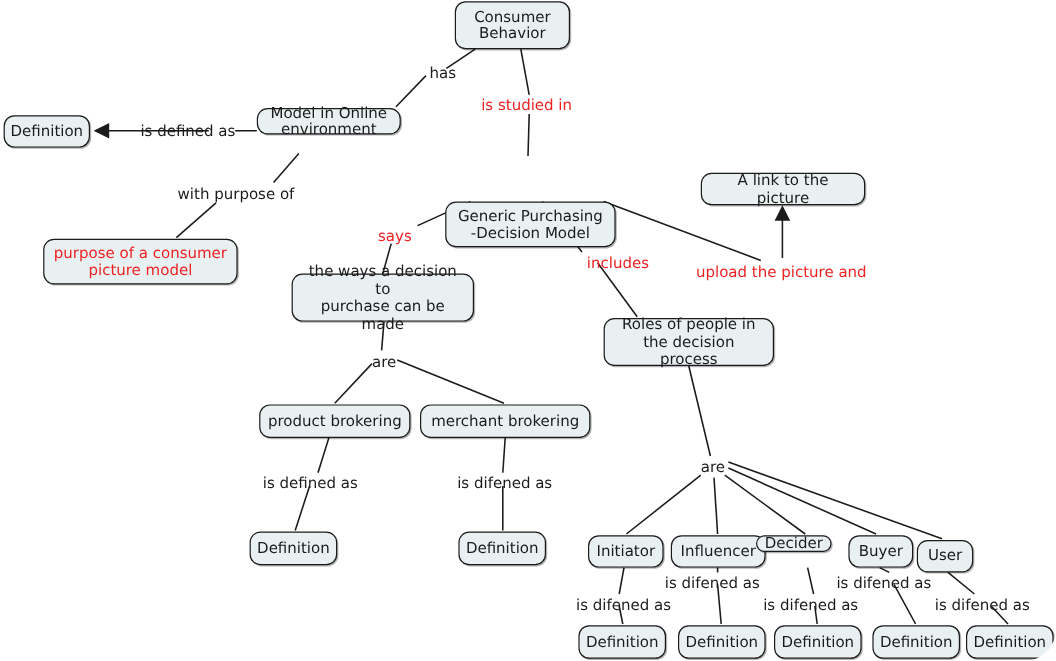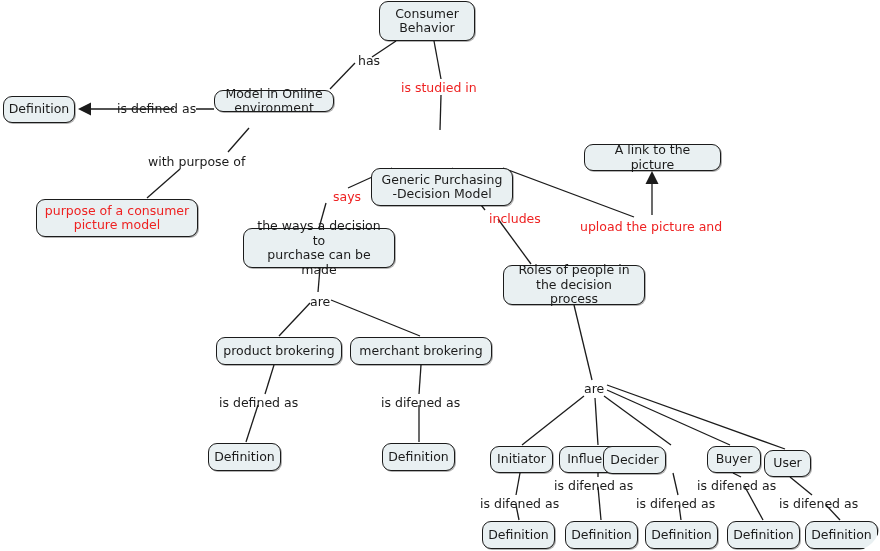--- a/index.html
+++ b/index.html
@@ -119,35 +119,35 @@
       <div class="node" style="left: 243px; top: 228px; width: 152px; height: 40px;">the ways a decision to
 purchase can be made</div>
       <div class="node" style="left: 503px; top: 265px; width: 142px; height: 40px;">Roles of people in
 the decision process</div>
       <div class="node" style="left: 216px; top: 337px; width: 126px; height: 28px;">product brokering</div>
       <div class="node" style="left: 350px; top: 337px; width: 142px; height: 28px;">merchant brokering</div>
       <div class="node" style="left: 208px; top: 443px; width: 73px; height: 28px;">Definition</div>
       <div class="node" style="left: 382px; top: 443px; width: 73px; height: 28px;">Definition</div>
       <div class="node" style="left: 490px; top: 446px; width: 63px; height: 27px;">Initiator</div>
       <div class="node" style="left: 559px; top: 446px; width: 79px; height: 27px;">Influencer</div>
-      <div class="node" style="left: 603px; top: 446px; width: 63px; height: 28px;">Decider</div>
+      <div class="node" style="left: 630px; top: 446px; width: 63px; height: 14px;">Decider</div>
       <div class="node" style="left: 707px; top: 446px; width: 54px; height: 27px;">Buyer</div>
       <div class="node" style="left: 764px; top: 450px; width: 47px; height: 27px;">User</div>
       <div class="node" style="left: 482px; top: 521px; width: 73px; height: 28px;">Definition</div>
       <div class="node" style="left: 565px; top: 521px; width: 73px; height: 28px;">Definition</div>
       <div class="node" style="left: 645px; top: 521px; width: 73px; height: 28px;">Definition</div>
       <div class="node" style="left: 727px; top: 521px; width: 73px; height: 28px;">Definition</div>
       <div class="node" style="left: 805px; top: 521px; width: 73px; height: 28px;">Definition</div>
     </div>
   <div id="label-layer">
       <div class="link-label" style="left: 358px; top: 54px;">has</div>
       <div class="link-label red" style="left: 401px; top: 81px;">is studied in</div>
       <div class="link-label" style="left: 117px; top: 102px;">is defined as</div>
       <div class="link-label" style="left: 148px; top: 155px;">with purpose of</div>
-      <div class="link-label red" style="left: 333px; top: 190px;">says</div>
+      <div class="link-label red" style="left: 315px; top: 190px;">says</div>
       <div class="link-label red" style="left: 489px; top: 212px;">includes</div>
       <div class="link-label red" style="left: 580px; top: 220px; text-align: right;">upload the picture and</div>
       <div class="link-label" style="left: 310px; top: 295px;">are</div>
       <div class="link-label" style="left: 584px; top: 382px;">are</div>
       <div class="link-label" style="left: 219px; top: 396px;">is defined as</div>
       <div class="link-label" style="left: 381px; top: 396px;">is difened as</div>
       <div class="link-label" style="left: 554px; top: 479px;">is difened as</div>
       <div class="link-label" style="left: 697px; top: 479px;">is difened as</div>
       <div class="link-label" style="left: 480px; top: 497px;">is difened as</div>
       <div class="link-label" style="left: 636px; top: 497px;">is difened as</div>

